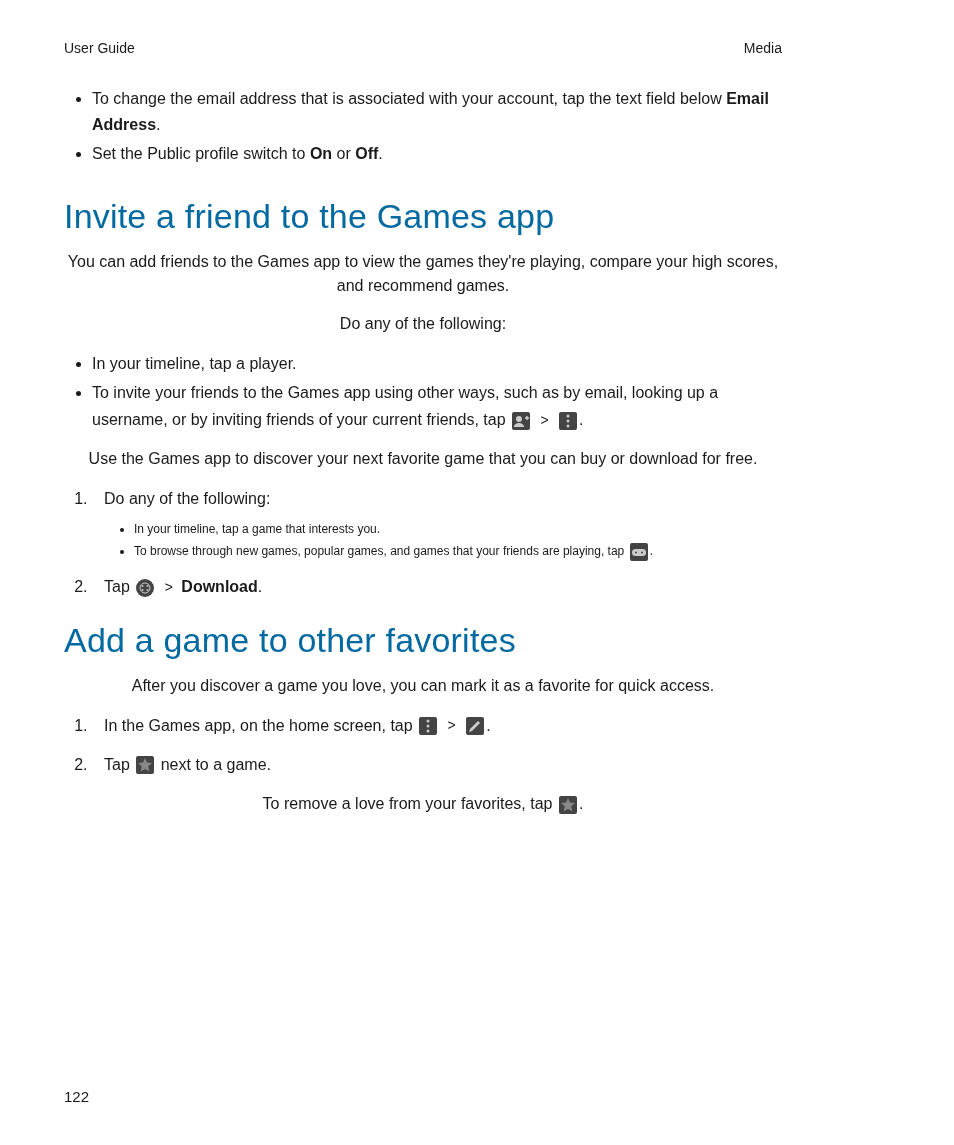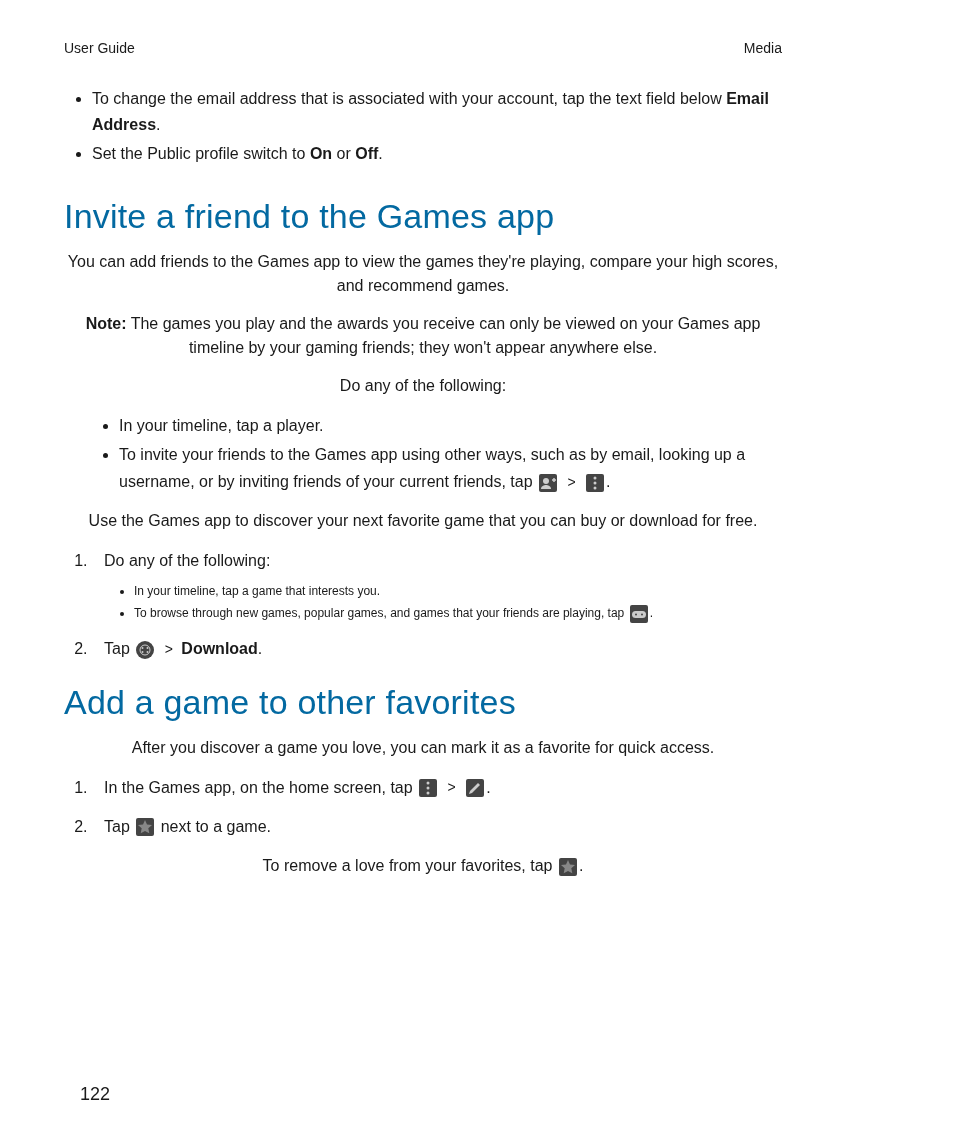--- a/index.html
+++ b/index.html
@@ -48,21 +48,20 @@
   }
   ul.inner-list {
     list-style: disc;
     padding-left: 28px;
     margin: 0 0 14px 0;
   }
   ul.inner-list li {
     font-size: 16px;
     line-height: 1.7;
     margin-bottom: 2px;
-    margin-left: 27px;
   }
   ol.num-list {
     list-style: decimal;
     padding-left: 28px;
     margin: 0 0 14px 0;
   }
   ol.num-list > li {
     font-size: 16px;
     line-height: 1.7;
     margin-bottom: 12px;
@@ -95,23 +94,23 @@
     width: 100%; height: 100%;
   }
   .gt {
     display: inline-block;
     margin: 0 4px;
     font-size: 14px;
     vertical-align: middle;
   }
   .page-num {
     position: absolute;
-    left: 80px;
+    left: 64px;
     bottom: 40px;
-    font-size: 18px;
+    font-size: 15px;
   }
 </style>
 </head>
 <body>
 
 <div class="page">
 
   <div class="header-row">
     <span>User Guide</span>
     <span>Media</span>
@@ -121,23 +120,20 @@
     <li>
       <span>To change the email address that is associated with your account, tap the text field below </span><span class="b">Email Address</span><span>.</span>
     </li>
     <li>
       <span>Set the Public profile switch to </span><span class="b">On</span><span> or </span><span class="b">Off</span><span>.</span>
     </li>
   </ul>
 
   <h2>Invite a friend to the Games app</h2>
   <p>You can add friends to the Games app to view the games they're playing, compare your high scores, and recommend games.</p>
-  <p>
-    <span class="b">Note:</span><span> The games you play and the awards you receive can only be viewed on your Games app timeline by your gaming friends; they won't appear anywhere else.</span>
-  </p>
   <p>Do any of the following:</p>
   <ul class="inner-list">
     <li>In your timeline, tap a player.</li>
     <li>
       <span>To invite your friends to the Games app using other ways, such as by email, looking up a username, or by inviting friends of your current friends, tap </span>
       <span class="icon">
         <svg viewBox="0 0 18 18">
             <circle cx="7" cy="7" r="3" fill="#ccc"></circle>
             <path d="M2 15c0-3 3-4 5-4s5 1 5 4" fill="#ccc"></path>
             <path d="M13 6h4M15 4v4" stroke="#ccc" stroke-width="1.5"></path>

